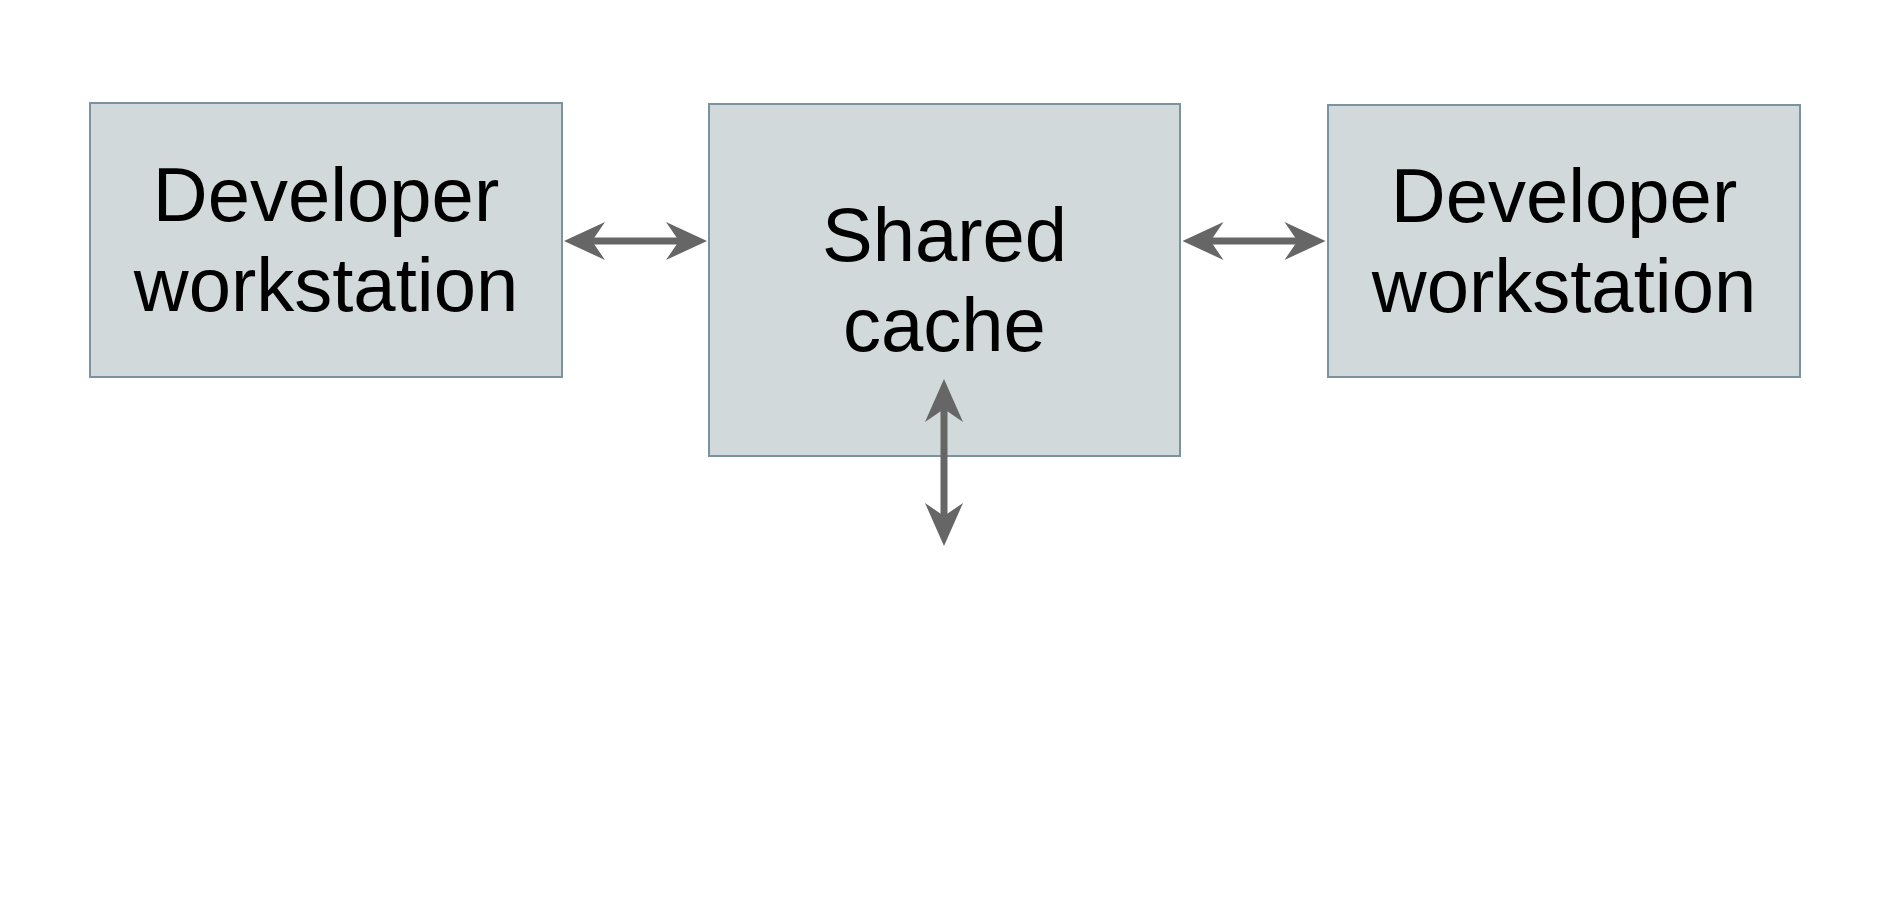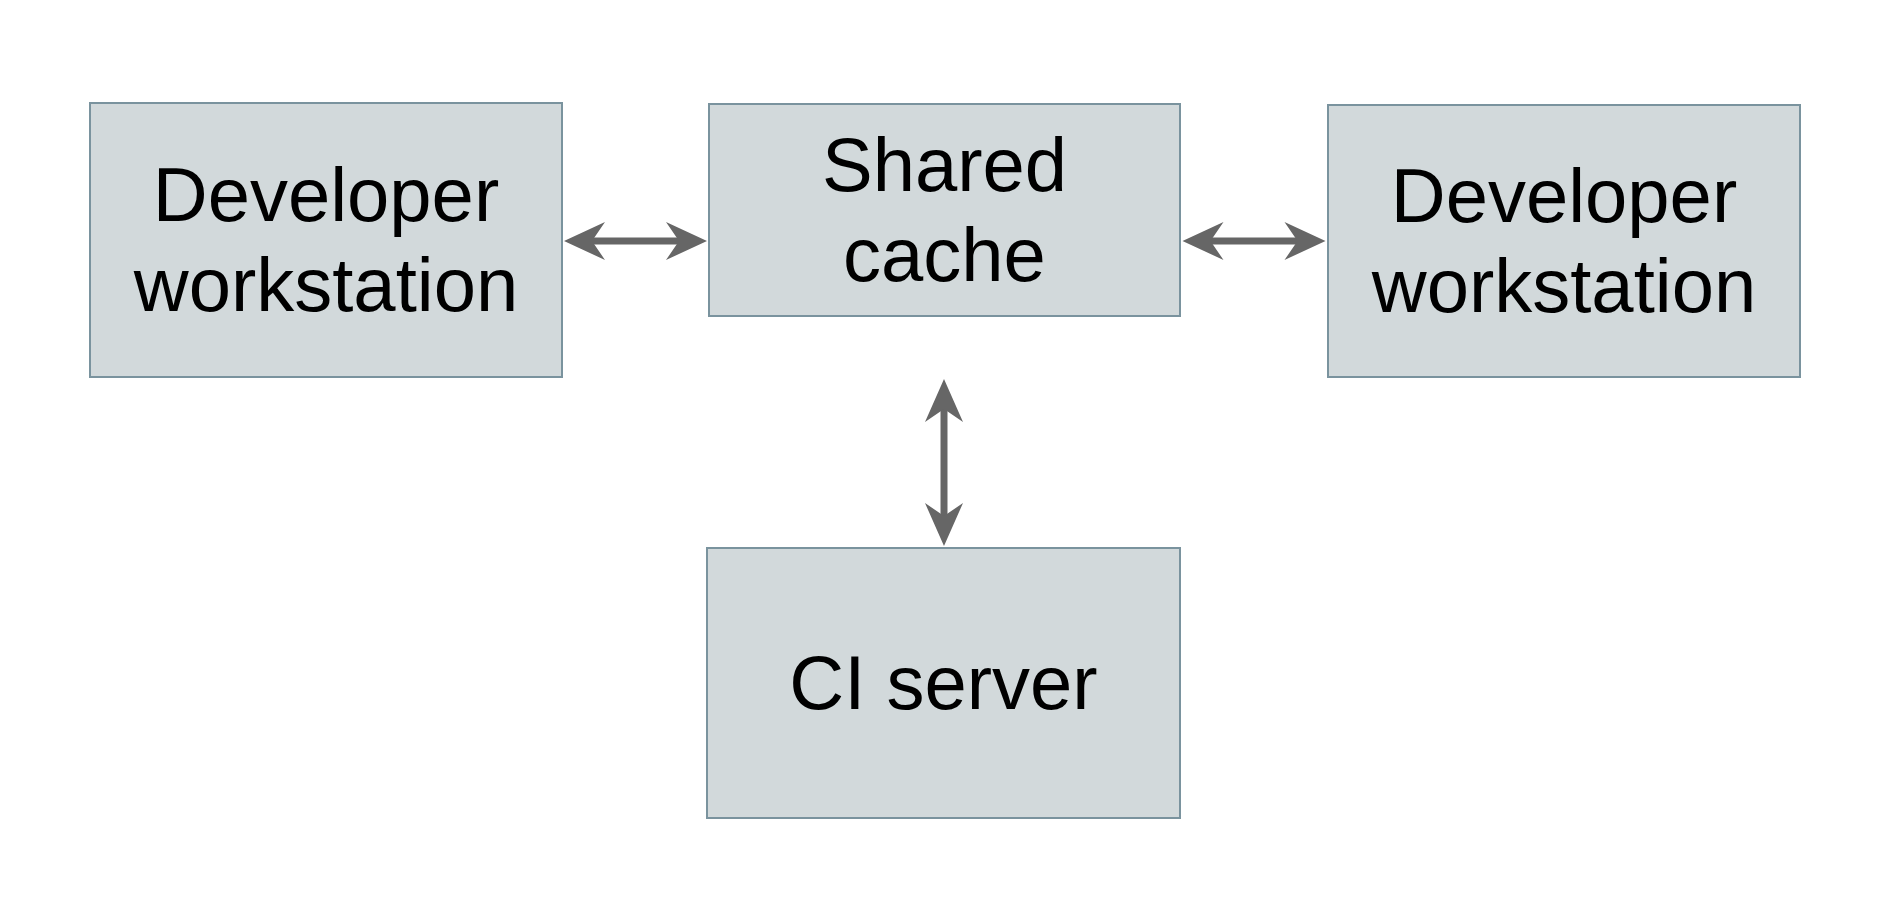--- a/index.html
+++ b/index.html
@@ -31,21 +31,21 @@
   .node-label {
     color: var(--text);
     font-size: 76px;
     line-height: 1.18;
     text-align: center;
     white-space: pre-line;
     letter-spacing: 0px;
   }
   
   .node-dev-left   { left: 89px;   top: 102px; width: 474px; height: 276px; }
-  .node-cache      { left: 708px;  top: 103px; width: 473px; height: 214px; }
+  .node-cache      { left: 708px;  top: 103px; width: 473px; height: 354px; }
   .node-dev-right  { left: 1327px; top: 104px; width: 474px; height: 274px; }
   .node-ci         { left: 706px;  top: 547px; width: 475px; height: 272px; }
 
   .edge { position: absolute; display: block; }
   .edge-left  { left: 563px;  top: 211px; width: 145px; height: 60px; }
   .edge-right { left: 1181px; top: 211px; width: 146px; height: 60px; }
   .edge-down  { left: 914px;  top: 378px; width: 60px;  height: 169px; }
   .edge line    { stroke: var(--arrow); stroke-width: 7; }
   .edge polygon { fill: var(--arrow); }
 </style>
@@ -62,23 +62,20 @@
   <div class="node node-cache">
     <div class="node-label">Shared
 cache</div>
   </div>
 
   <div class="node node-dev-right">
     <div class="node-label">Developer
 workstation</div>
   </div>
 
-  <div class="node node-ci">
-    <div class="node-label">CI server</div>
-  </div>
 
   <svg class="edge edge-left" viewBox="0 0 145 60">
     <line x1="26" y1="30" x2="119" y2="30"></line>
     <polygon points="1,30 42,11 29,30 42,49"></polygon>
     <polygon points="144,30 103,11 116,30 103,49"></polygon>
   </svg>
 
   <svg class="edge edge-right" viewBox="0 0 145 60">
     <line x1="26" y1="30" x2="119" y2="30"></line>
     <polygon points="1,30 42,11 29,30 42,49"></polygon>

